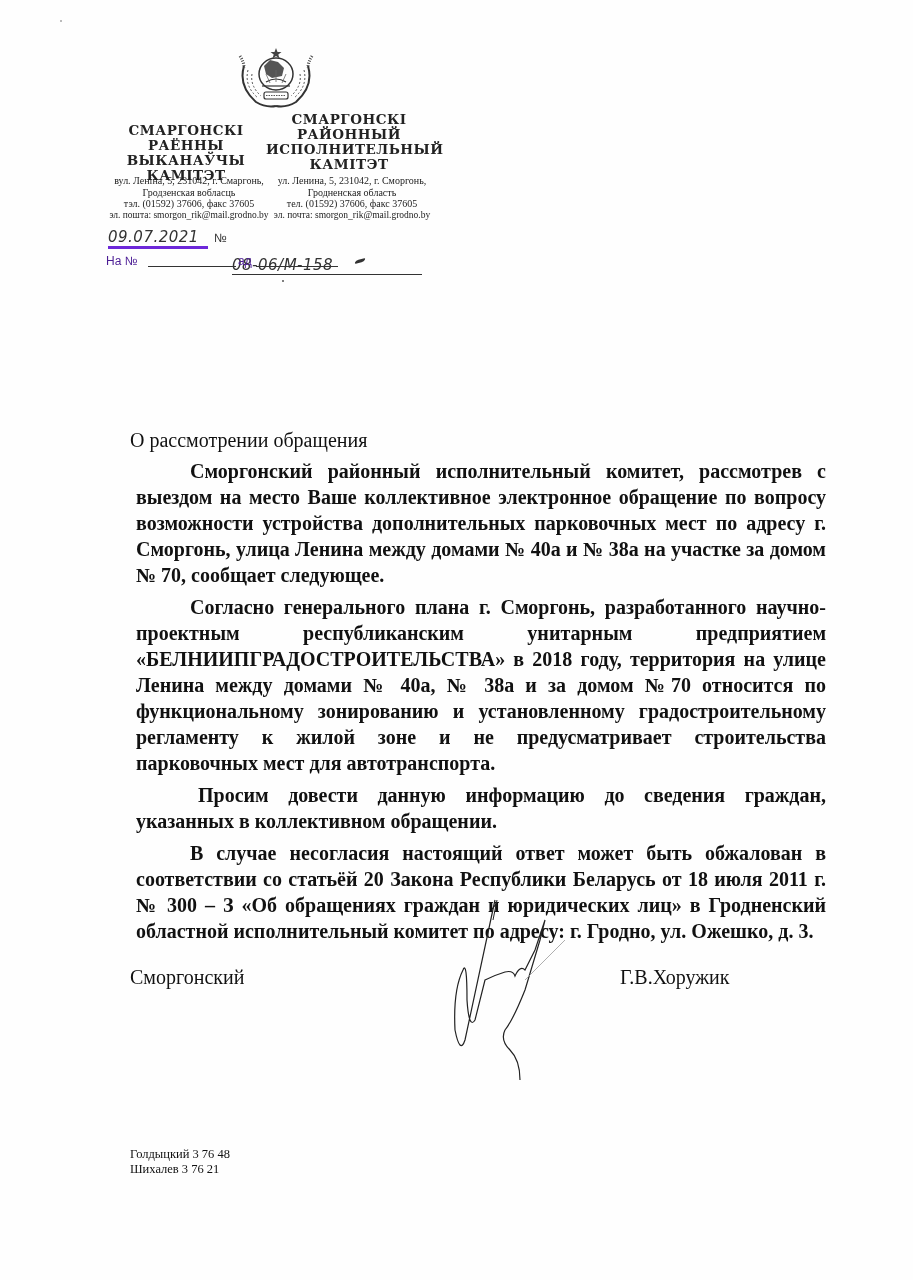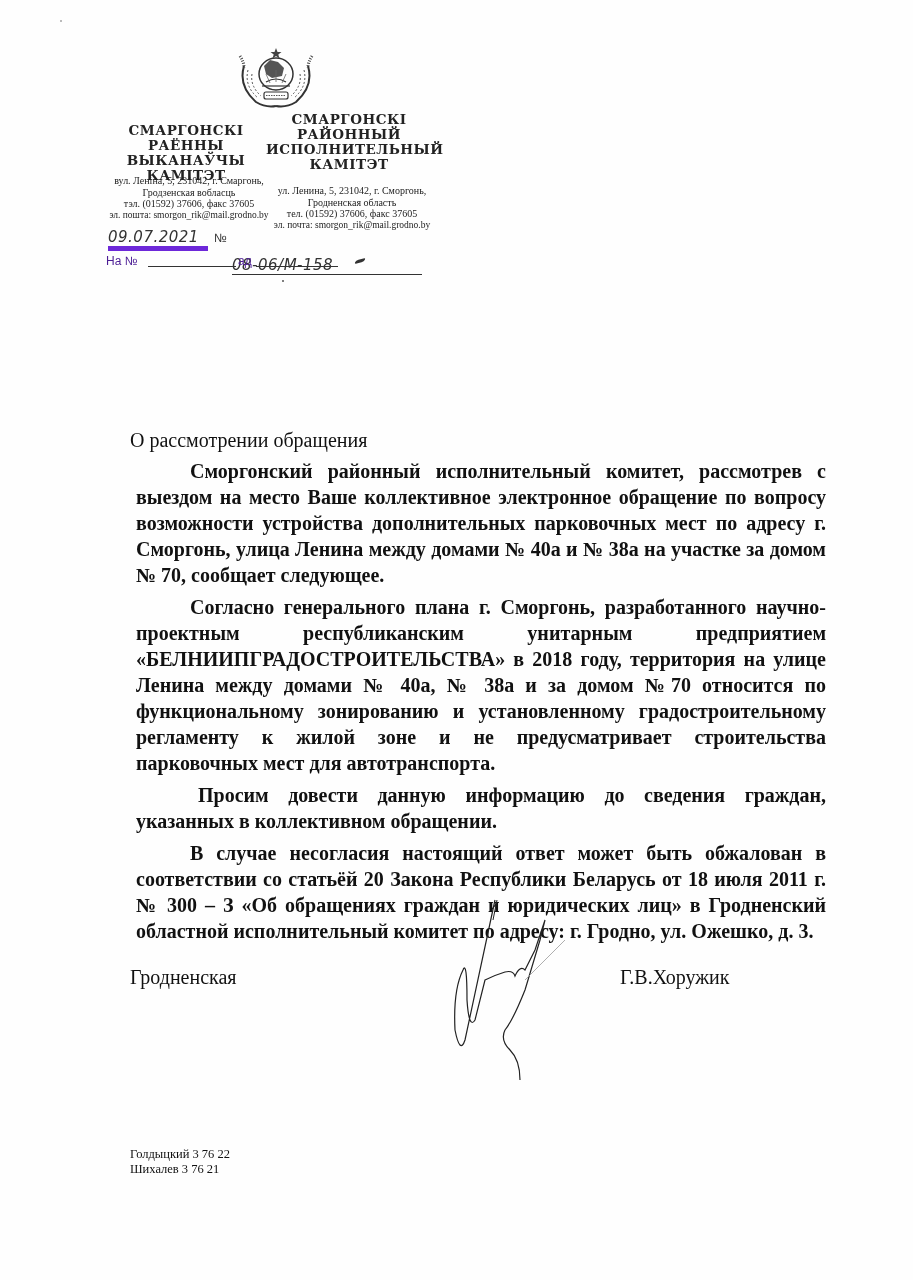--- a/index.html
+++ b/index.html
@@ -7,25 +7,25 @@
     .page { position: absolute; left: 0; top: 0; width: 913px; height: 1280px; background: #fefefe; }
 
     
     .emblem { position: absolute; left: 226px; top: 46px; width: 100px; height: 62px; }
     .hdr-col { position: absolute; text-align: center; font-family: "DejaVu Serif", serif; font-weight: bold; color: #222; }
     .hdr-col .org { font-size: 13.5px; line-height: 15px; letter-spacing: 0.5px; }
     .hdr-left { left: 106px; top: 123px; width: 160px; }
     .hdr-right { left: 266px; top: 112px; width: 166px; }
     .addr { position: absolute; font-family: Liberation Serif, serif; font-size: 10px; line-height: 11.5px; color: #222; text-align: center; }
     .addr-left { left: 104px; top: 175px; width: 170px; }
-    .addr-right { left: 269px; top: 175px; width: 166px; margin-top: 10px; }
+    .addr-right { left: 269px; top: 175px; width: 166px; }
     .addr .email { font-size: 9.5px; }
 
     .reg-line { position: absolute; left: 104px; top: 228px; width: 340px; height: 20px; font-family: "Liberation Sans", sans-serif; }
-    .reg-date { position: absolute; left: 4px; top: 0; width: 100px; font-family: "DejaVu Sans", sans-serif; font-style: italic; font-size: 15px; color: #333; border-bottom: 5px solid #6d28d9; letter-spacing: 0.5px; }
+    .reg-date { position: absolute; left: 4px; top: 0; width: 100px; font-family: "DejaVu Sans", sans-serif; font-style: italic; font-size: 15px; color: #333; border-bottom: 3px solid #6d28d9; letter-spacing: 0.5px; }
     .reg-no-label { position: absolute; left: 110px; top: 3px; font-size: 12px; color: #333; }
     .reg-number { position: absolute; left: 128px; top: 0; width: 190px; font-family: "DejaVu Sans", sans-serif; font-style: italic; font-size: 15px; color: #333; border-bottom: 1px solid #333; letter-spacing: 0.5px; margin-top: 28px; }
 
     .ref-line { position: absolute; left: 104px; top: 252px; width: 260px; height: 18px; font-family: "Liberation Sans", sans-serif; font-size: 12px; color: #4c1d95; }
     .ref-label { position: absolute; left: 2px; top: 2px; }
     .ref-blank1 { position: absolute; left: 44px; top: 14px; width: 88px; border-bottom: 1px solid #333; }
     .ref-ad { position: absolute; left: 134px; top: 2px; }
     .ref-blank2 { position: absolute; left: 152px; top: 14px; width: 82px; border-bottom: 1px solid #333; }
     .tick-mark { position: absolute; left: 356px; top: 259px; width: 8px; height: 4px; background: #333; transform: skewX(-40deg) rotate(-20deg); border-radius: 2px; }
     .dot-mark { position: absolute; left: 282px; top: 280px; width: 2px; height: 2px; background: #555; border-radius: 50%; }
@@ -122,25 +122,25 @@
 
   <div class="doc subject">О рассмотрении обращения</div>
 
   <div class="doc body">
     <p>Сморгонский районный исполнительный комитет, рассмотрев с выездом на место Ваше коллективное электронное обращение по вопросу возможности устройства дополнительных парковочных мест по адресу г. Сморгонь, улица Ленина между домами № 40а и № 38а на участке за домом № 70, сообщает следующее.</p>
     <p>Согласно генерального плана г. Сморгонь, разработанного научно-проектным республиканским унитарным предприятием «БЕЛНИИПГРАДОСТРОИТЕЛЬСТВА» в 2018 году, территория на улице Ленина между домами № 40а, № 38а и за домом №70 относится по функциональному зонированию и установленному градостроительному регламенту к жилой зоне и не предусматривает строительства парковочных мест для автотранспорта.</p>
     <p class="p3">Просим довести данную информацию до сведения граждан, указанных в коллективном обращении.</p>
     <p>В случае несогласия настоящий ответ может быть обжалован в соответствии со статьёй 20 Закона Республики Беларусь от 18 июля 2011 г. № 300 – З «Об обращениях граждан и юридических лиц» в Гродненский областной исполнительный комитет по адресу: г. Гродно, ул. Ожешко, д. 3.</p>
   </div>
 
-  <div class="doc sign-title">Гродненская</div>
+  <div class="doc sign-title">Сморгонский</div>
   <svg class="signature" viewBox="0 0 170 200">
     <path d="M70 20 L40 160 Q35 175 30 150 Q28 110 38 90 Q42 80 42 120 Q44 150 50 140 L60 100 Q70 95 80 92 Q88 90 90 96 Q95 85 100 90 L110 70 L120 40 L115 60 L100 110 Q88 140 80 150 Q75 160 85 170 Q95 180 95 200" fill="none" stroke="#222" stroke-width="1.2"></path>
     <path d="M68 40 L72 20" fill="none" stroke="#222" stroke-width="1"></path>
     <path d="M100 100 L140 60" fill="none" stroke="#999" stroke-width="0.8"></path>
   </svg>
   <div class="doc sign-name">Г.В.Хоружик</div>
 
   <div class="doc contacts">
-    <div>Голдыцкий 3 76 22</div>
+    <div>Голдыцкий 3 76 48</div>
     <div>Шихалев 3 76 21</div>
   </div>
 </div>
 
 </body></html>

